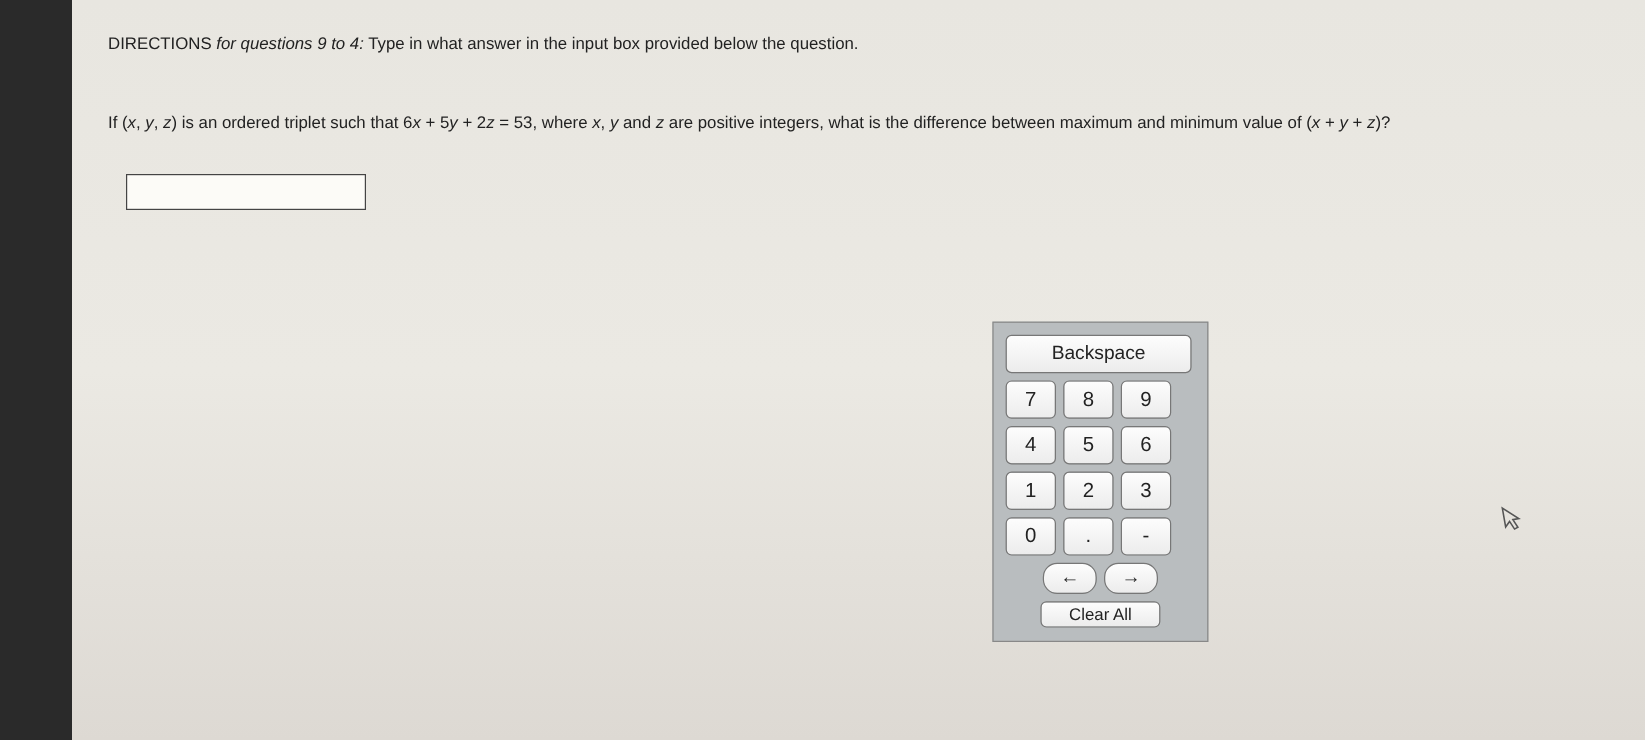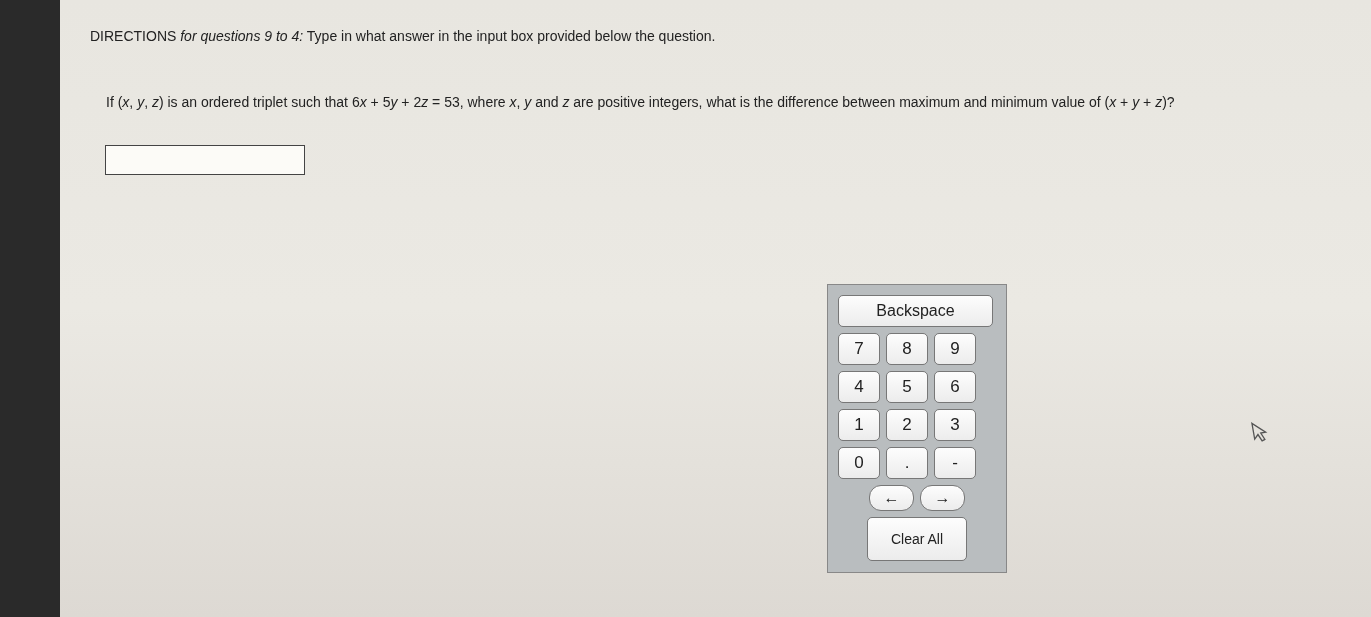--- a/index.html
+++ b/index.html
@@ -44,42 +44,42 @@
       font-size: 14px;
       color: #222;
     }
     .directions-label {
       font-weight: normal;
     }
     .directions-range {
       font-style: italic;
     }
     .question-text {
-      padding: 48px 30px 0 46px;
+      padding: 48px 30px 0 30px;
       font-size: 14px;
       color: #222;
       line-height: 1.5;
     }
     .question-text .var {
       font-style: italic;
     }
     .answer-input {
       margin: 32px 0 0 45px;
       width: 200px;
       height: 30px;
       border: 1px solid #444;
       background: #fcfbf7;
       font-size: 14px;
       padding: 2px 6px;
       outline: none;
     }
     .keypad {
       position: absolute;
       left: 767px;
-      top: 284px;
+      top: 268px;
       width: 180px;
       background: #b9bdbf;
       border: 1px solid #888;
       padding: 10px 10px 5px 10px;
     }
     .keypad-row {
       display: flex;
       gap: 6px;
       margin-bottom: 6px;
       justify-content: flex-start;
@@ -108,21 +108,21 @@
       width: 42px;
     }
     .btn.arrow {
       width: 45px;
       height: 26px;
       border-radius: 12px;
       font-size: 16px;
     }
     .btn.clear {
       width: 100px;
-      height: 44px;
+      height: 22px;
       font-size: 14px;
     }
     .cursor-icon {
       position: absolute;
       right: 100px;
       top: 420px;
       font-size: 18px;
       color: #555;
       pointer-events: none;
       transform: rotate(-10deg);

